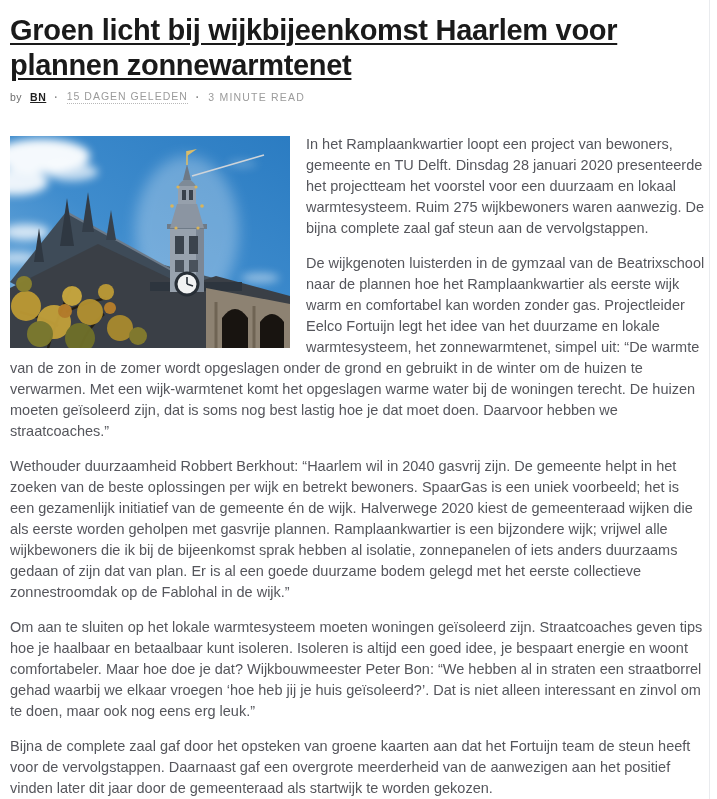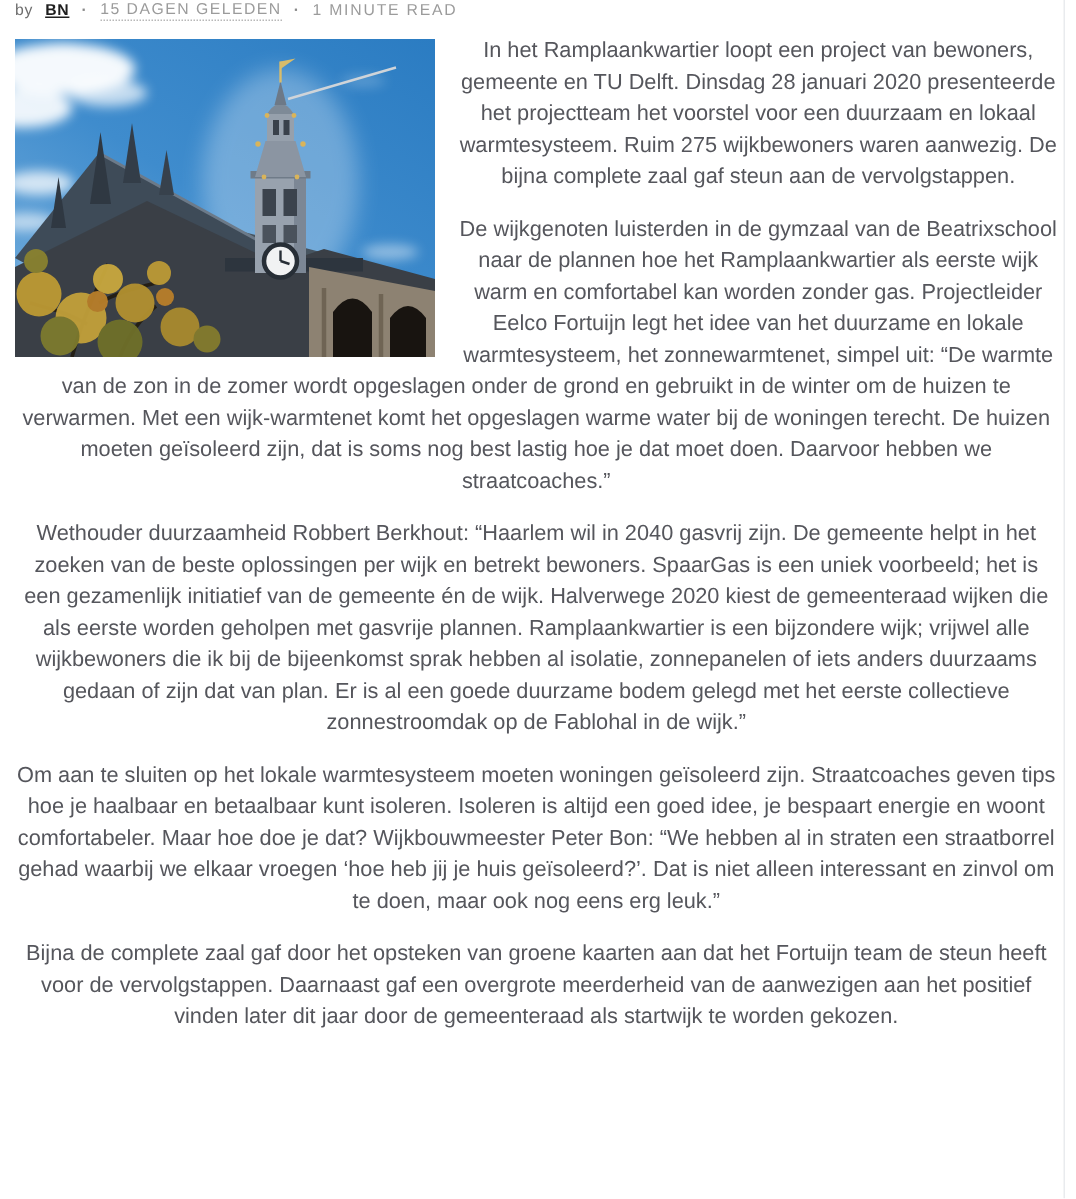--- a/index.html
+++ b/index.html
@@ -15,56 +15,57 @@
     margin:13px 0 7px 0;
     font-size:29px;line-height:35px;font-weight:bold;
     color:#1a1a1a;letter-spacing:-0.3px;
     text-decoration:underline;
     text-decoration-thickness:2px;
     text-underline-offset:3px;
     max-width:695px;
   }
 
   .byline{
-    margin:0 0 10px 0;
+    margin:0 0 30px 0;
     font-size:10.5px;color:#9b9b9b;letter-spacing:1px;
     display:flex;align-items:center;gap:8px;
   }
   .byline .by{color:#6e6e6e;letter-spacing:0.5px;}
   .byline .author{color:#1f1f1f;font-weight:bold;letter-spacing:0.5px;text-decoration:underline;}
   .byline .sep{color:#8a8a8a;font-weight:bold;}
   .byline .date{border-bottom:1px dotted #b8b8b8;padding-bottom:1px;cursor:pointer;}
   .byline .readtime{letter-spacing:1.2px;}
 
   .article-body{
     font-size:14.5px;line-height:21px;color:#55565c;
     max-width:695px;
   }
-  .article-body p{margin:0 0 14px 0;text-align:center;}
+  .article-body p{margin:0 0 14px 0;}
 
   .article-image{
     float:left;width:280px;height:212px;
     margin:2px 16px 9px 0;
     overflow:hidden;background:#2e7fc4;
   }
   .article-image svg{display:block;}
 </style>
 </head>
 <body>
 
 <div class="page">
 
+  <h1 class="title">Groen licht bij wijkbijeenkomst Haarlem voor plannen zonnewarmtenet</h1>
 
   <div class="byline">
     <span class="by">by</span>
     <span class="author">BN</span>
     <span class="sep">·</span>
     <span class="date">15 DAGEN GELEDEN</span>
     <span class="sep">·</span>
-    <span class="readtime">1 MINUTE READ</span>
+    <span class="readtime">3 MINUTE READ</span>
   </div>
 
   <div class="article-body">
 
     <div class="article-image">
       <svg width="280" height="212" viewBox="0 0 280 212" xmlns="http://www.w3.org/2000/svg">
         <defs>
           <linearGradient id="sky" x1="1" y1="0" x2="0.1" y2="1">
             <stop offset="0" stop-color="#2b7cc2"></stop>
             <stop offset="0.55" stop-color="#3f8ccd"></stop>

